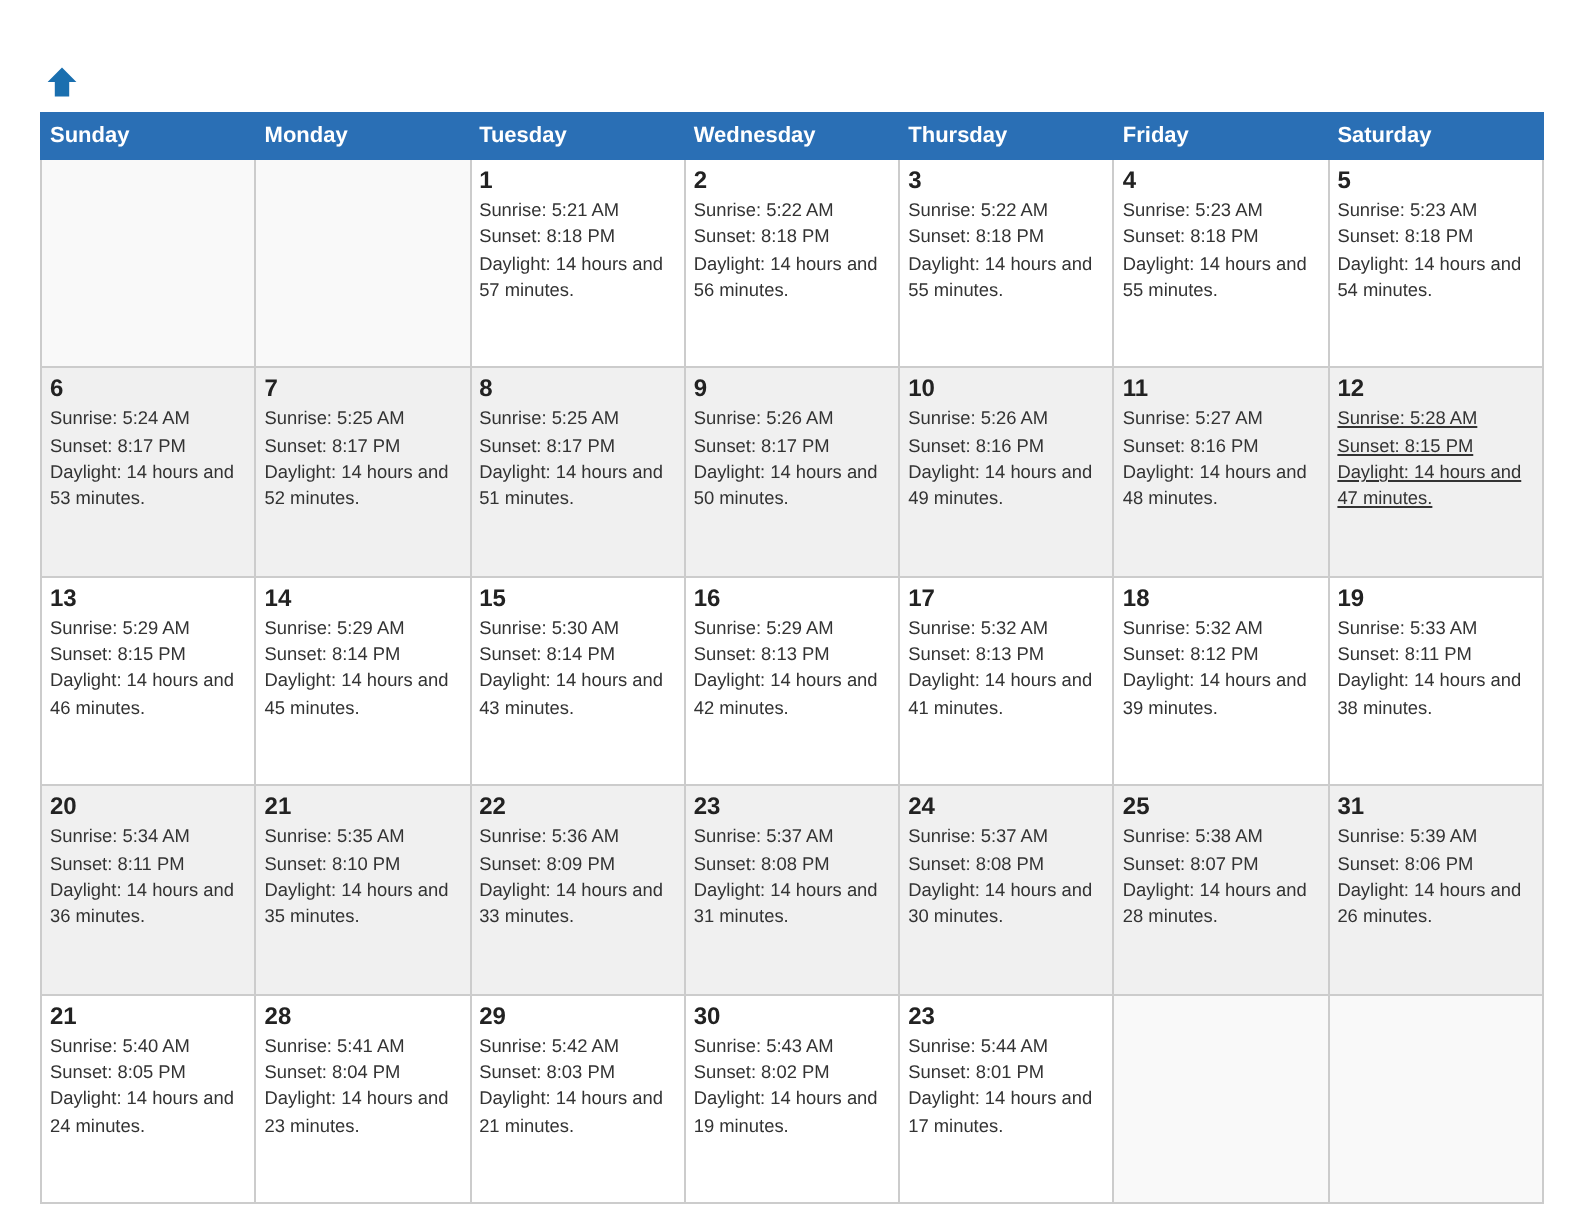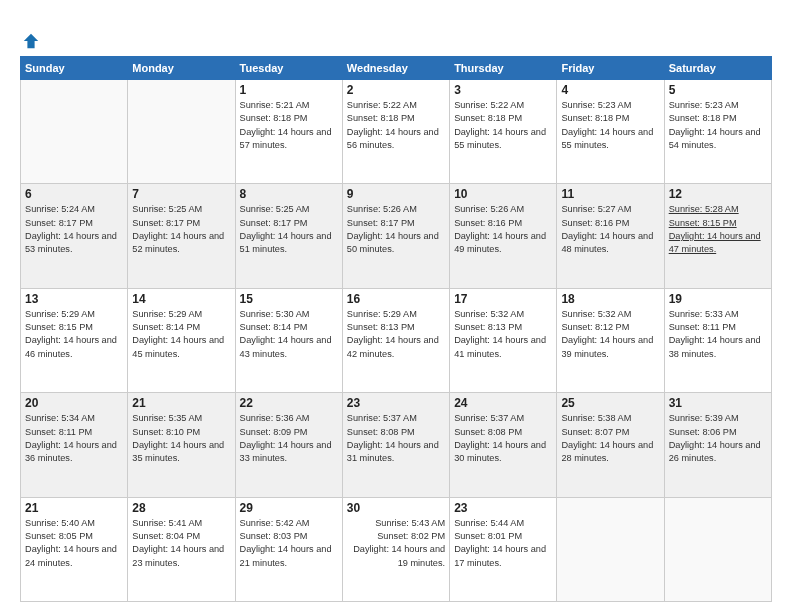--- a/index.html
+++ b/index.html
@@ -315,21 +315,21 @@
 Daylight: 14 hours and 23 minutes.</div>
           </td>
           <td>
             <span class="day-num">29</span>
             <div class="day-info" style="white-space: pre-line;">Sunrise: 5:42 AM
 Sunset: 8:03 PM
 Daylight: 14 hours and 21 minutes.</div>
           </td>
           <td>
             <span class="day-num">30</span>
-            <div class="day-info" style="white-space: pre-line; text-align: right;">Sunrise: 5:43 AM
+            <div class="day-info" style="white-space: pre-line;">Sunrise: 5:43 AM
 Sunset: 8:02 PM
 Daylight: 14 hours and 19 minutes.</div>
           </td>
           <td>
             <span class="day-num">23</span>
             <div class="day-info" style="white-space: pre-line;">Sunrise: 5:44 AM
 Sunset: 8:01 PM
 Daylight: 14 hours and 17 minutes.</div>
           </td>
           <td class="empty"></td>

